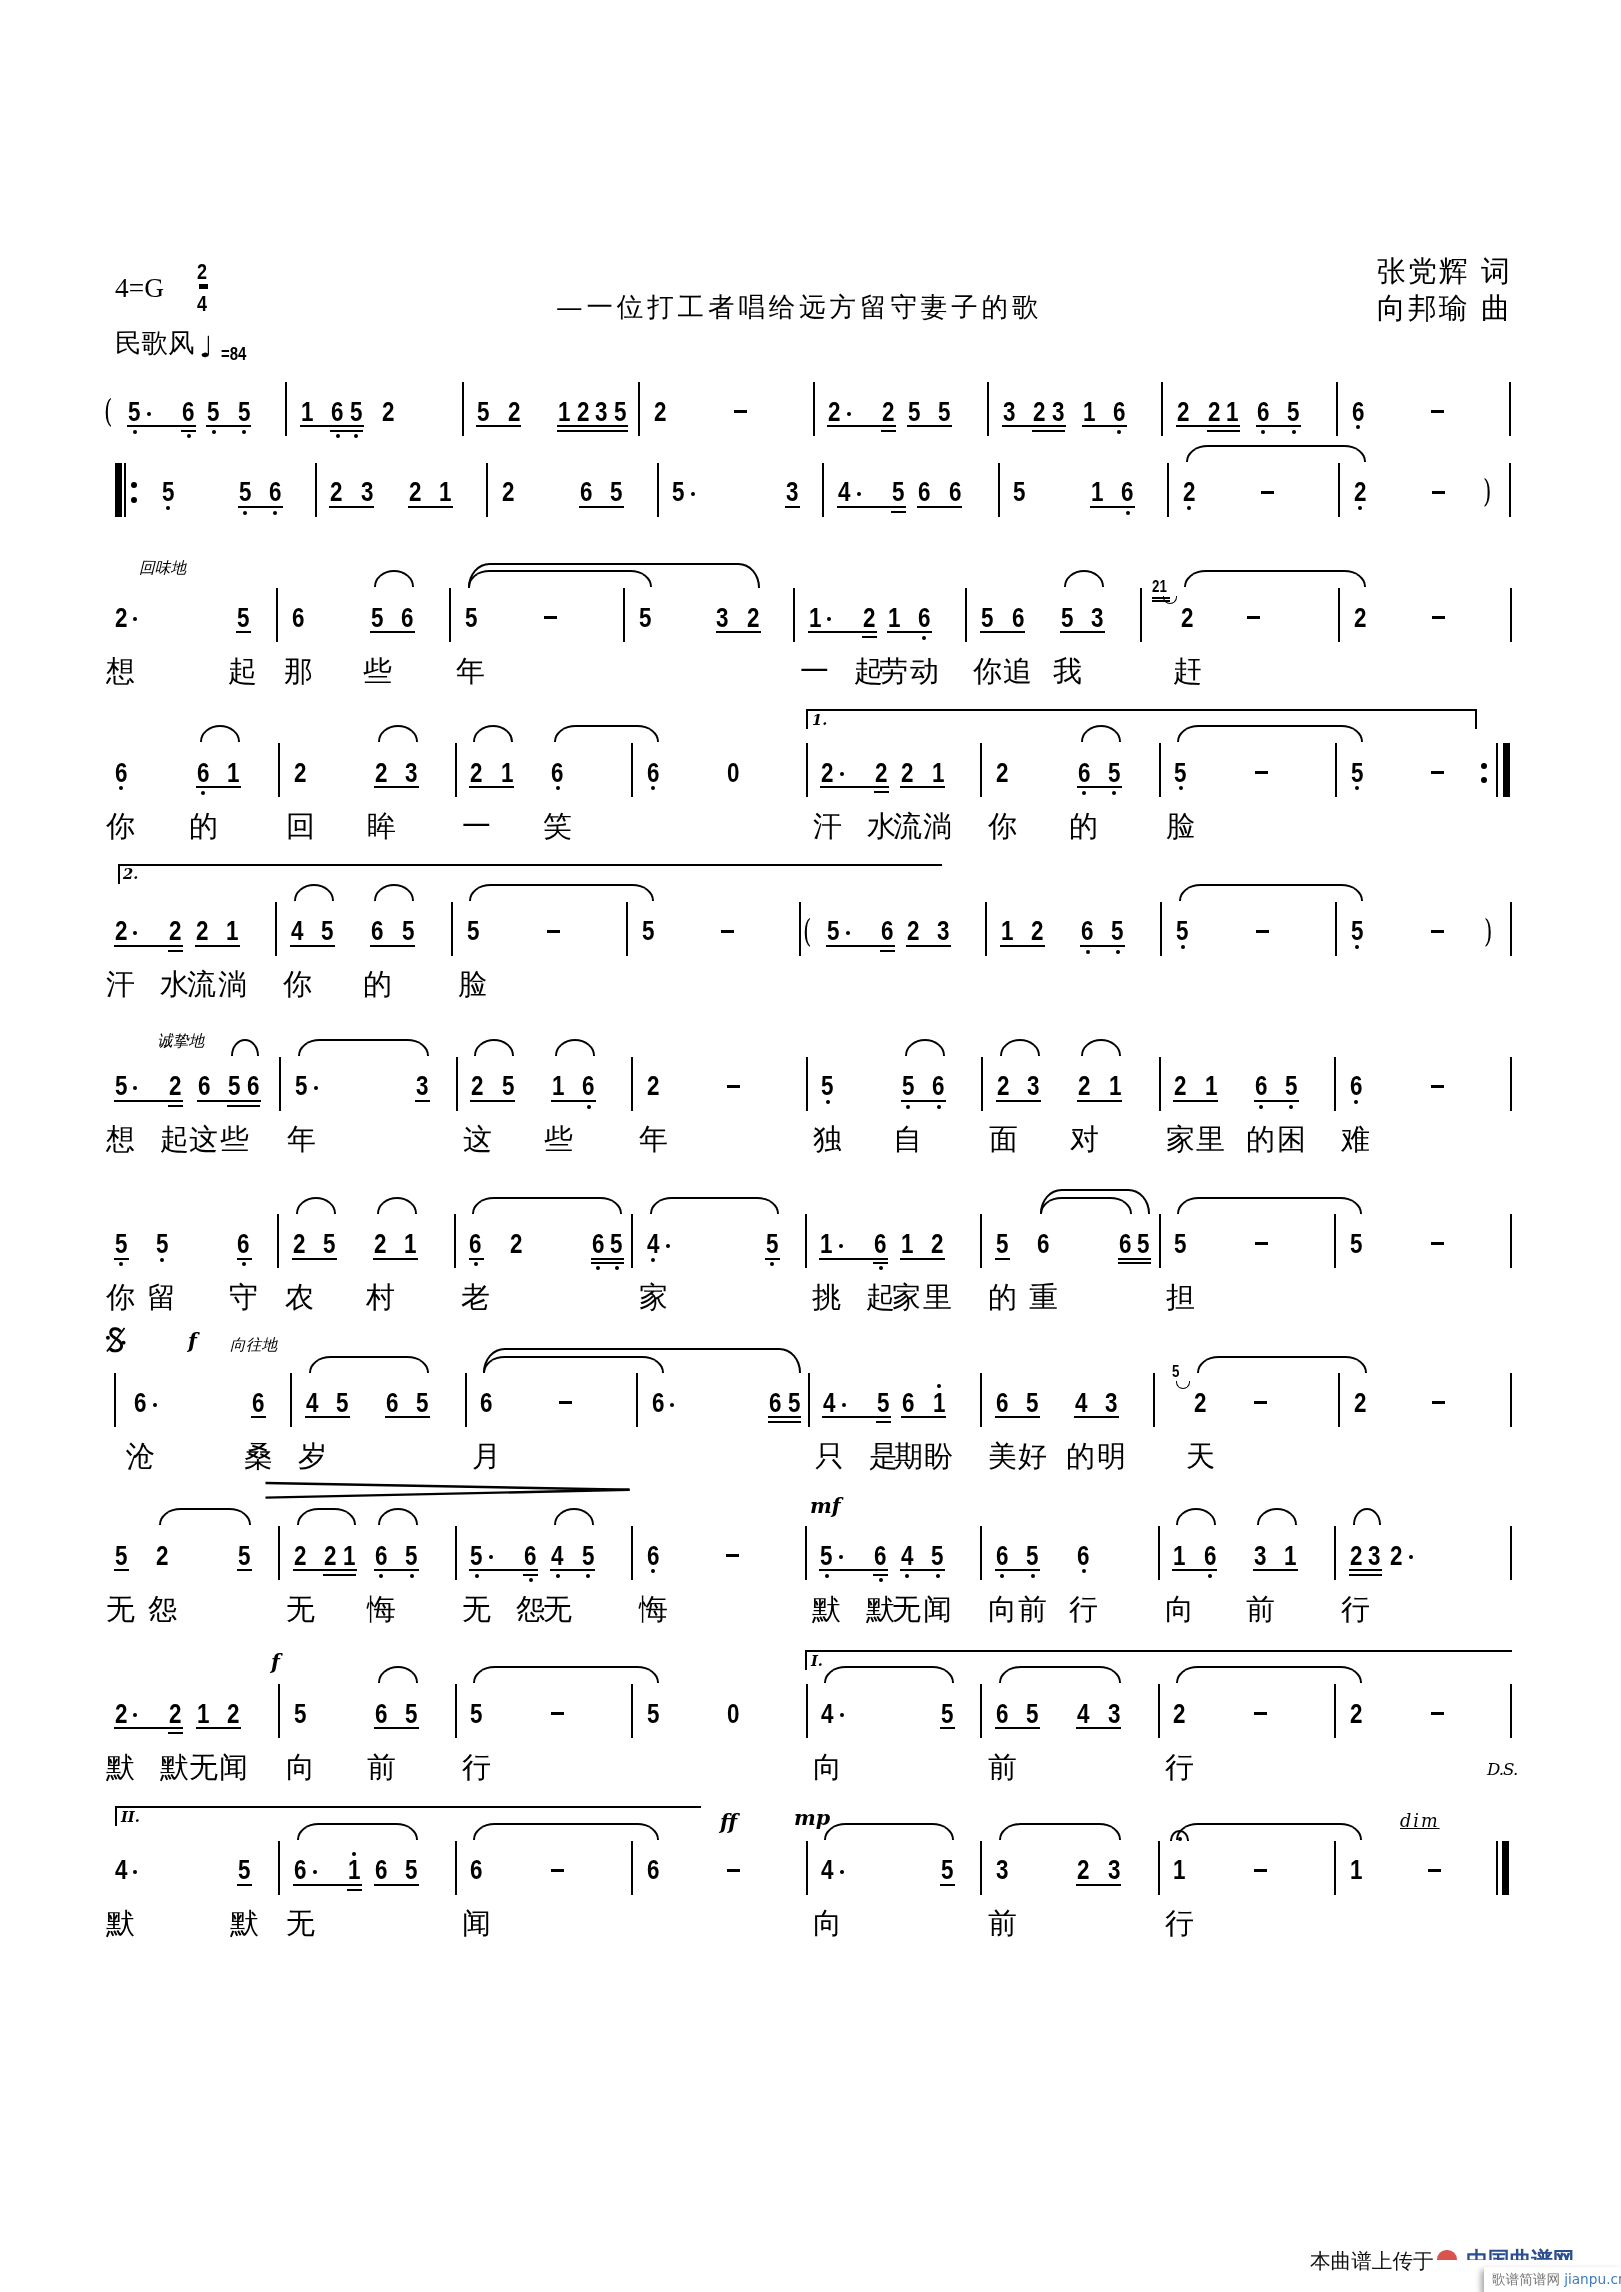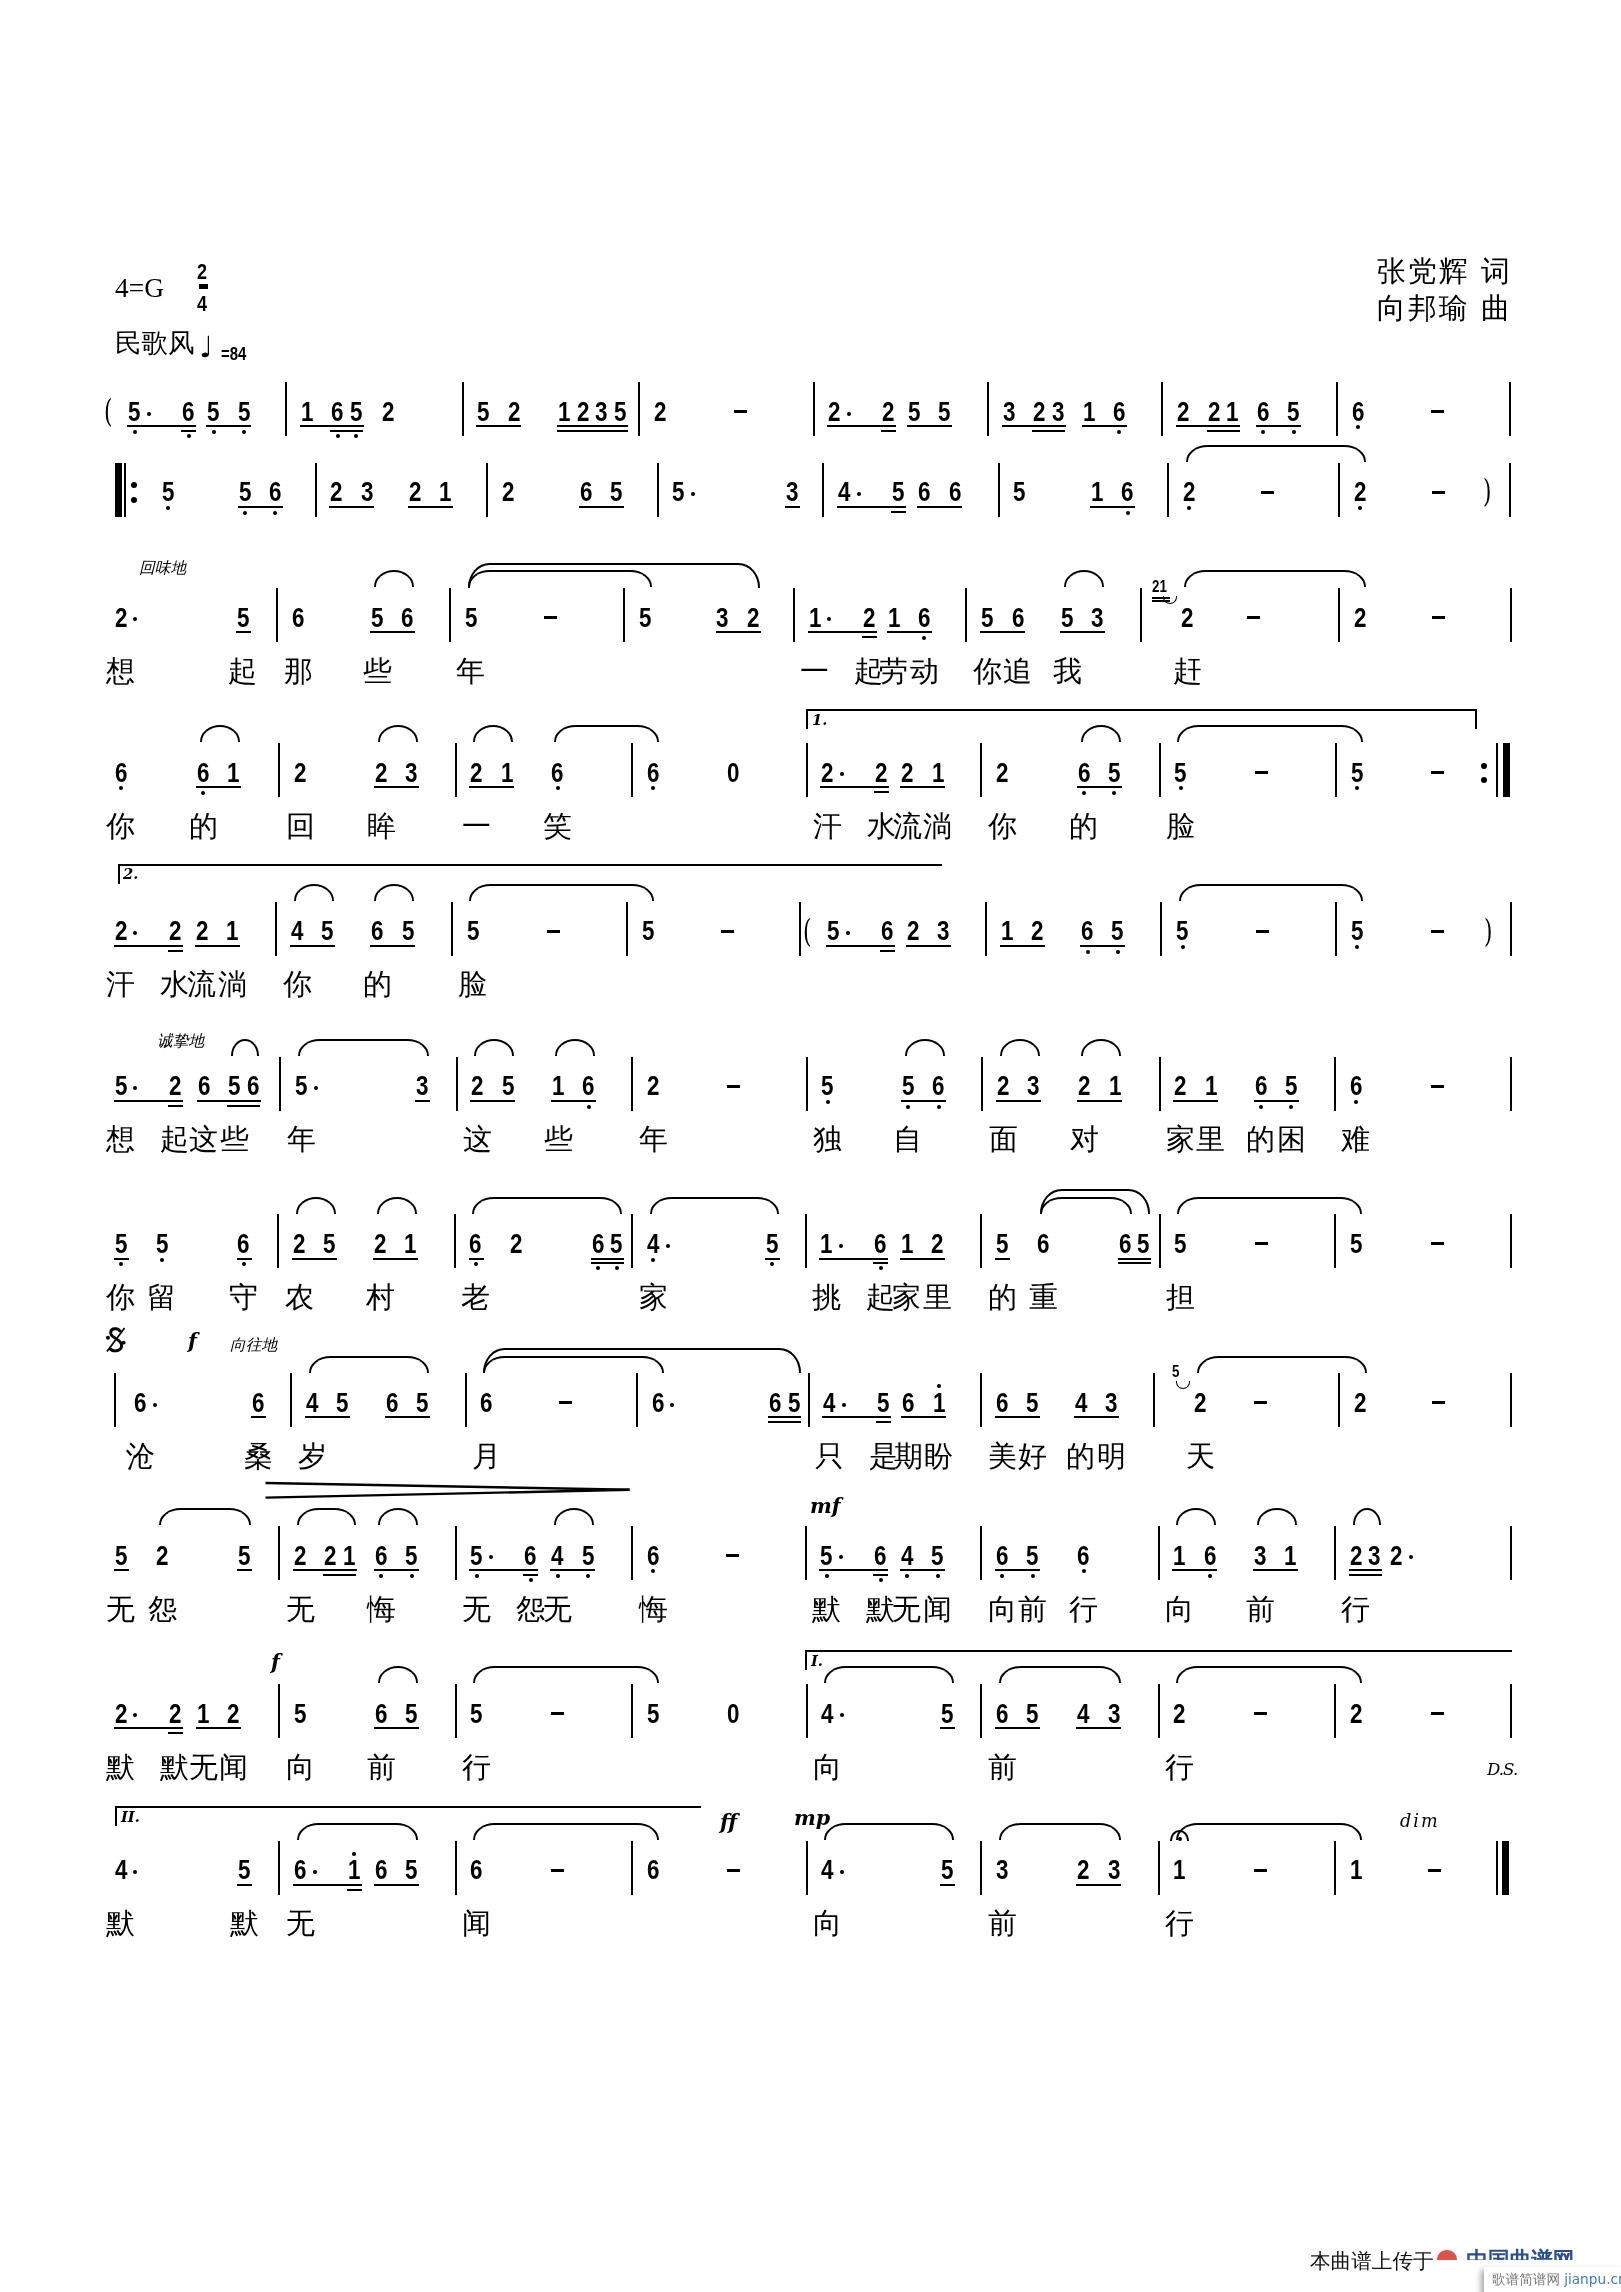--- a/index.html
+++ b/index.html
@@ -51,20 +51,21 @@
   .segno,.hairpin{position:absolute;}
 </style>
 </head>
 <body>
 
 <div id="page">
   <div class="key">4=G</div>
   <span class="ts-num">2</span>
   <span class="ts-bar"></span>
   <span class="ts-den">4</span>
+  <div class="subtitle">—一位打工者唱给远方留守妻子的歌</div>
   <div class="credit lyr">张党辉 词</div>
   <div class="credit comp">向邦瑜 曲</div>
   <div class="style">民歌风</div>
   <span class="tempo-note">♩</span>
   <span class="tempo-val">=84</span>
 
   <div id="score">
       <div class="score-row">
         <div class="measure">
           <div class="paren" style="left: 104px; top: 390px;">(</div>
@@ -1564,21 +1565,21 @@
         <div class="slur" style="left: 824px; top: 1823px; width: 130px; height: 16.7px; border-radius: 21.6px 21.6px 0px 0px / 16.7px 16.7px 0px 0px;"></div>
         <div class="slur" style="left: 999px; top: 1823px; width: 122px; height: 16.7px; border-radius: 21.6px 21.6px 0px 0px / 16.7px 16.7px 0px 0px;"></div>
         <div class="slur" style="left: 1176px; top: 1823px; width: 186px; height: 16.7px; border-radius: 21.6px 21.6px 0px 0px / 16.7px 16.7px 0px 0px;"></div>
         <div class="volta">
           <div class="vline" style="left: 115px; top: 1806px; width: 586px; height: 2px;"></div>
           <div class="vline" style="left: 115px; top: 1806px; width: 2px; height: 19.6px;"></div>
           <div class="volta-label" style="left: 121px; top: 1809px;">II.</div>
         </div>
         <div class="mark mark-dynamic" style="left: 720px; top: 1810px;">ff</div>
         <div class="mark mark-dynamic" style="left: 794px; top: 1806px;">mp</div>
-        <div class="mark mark-dynamic-text" style="left: 1400px; top: 1809px;">dim</div>
+        <div class="mark mark-dynamic-text" style="left: 1400px; top: 1809px; text-decoration: underline;">dim</div>
       </div>
     </div>
 
 
   <div class="wm-upload">本曲谱上传于</div>
   <div class="wm-logo">
     <span class="wm-logo-icon"></span><span class="wm-logo-text">中国曲谱网</span>
   </div>
   <div class="wm-site">
     <span class="wm-site-name">歌谱简谱网</span><span class="wm-site-url">jianpu.cn</span>

